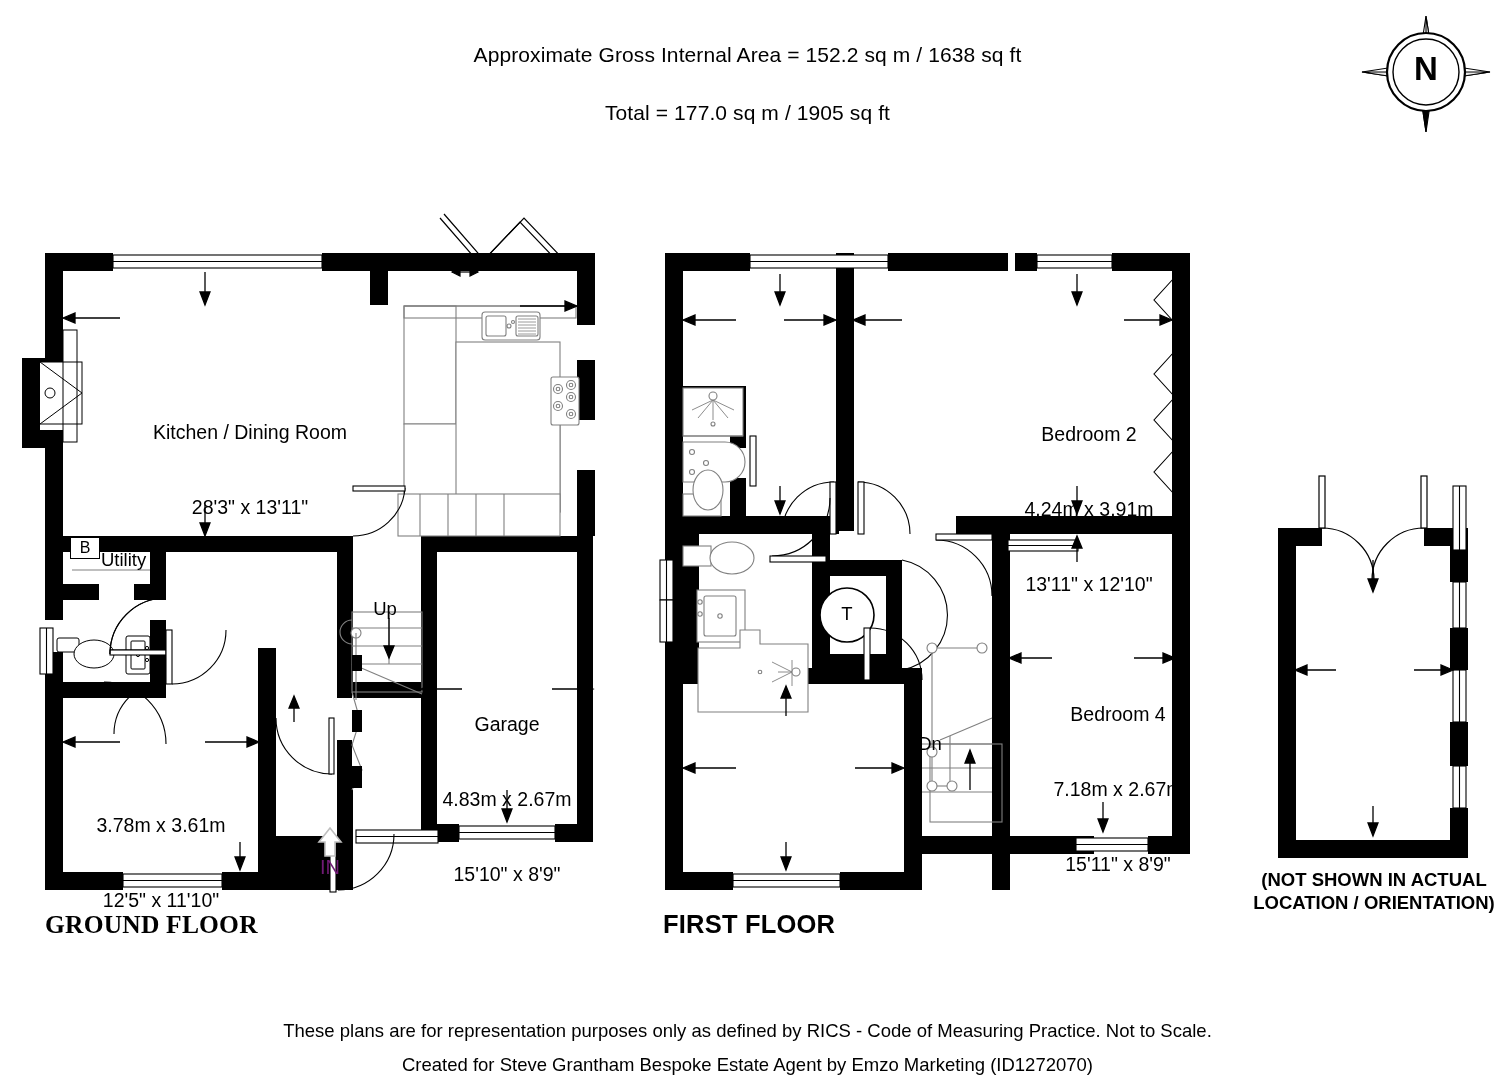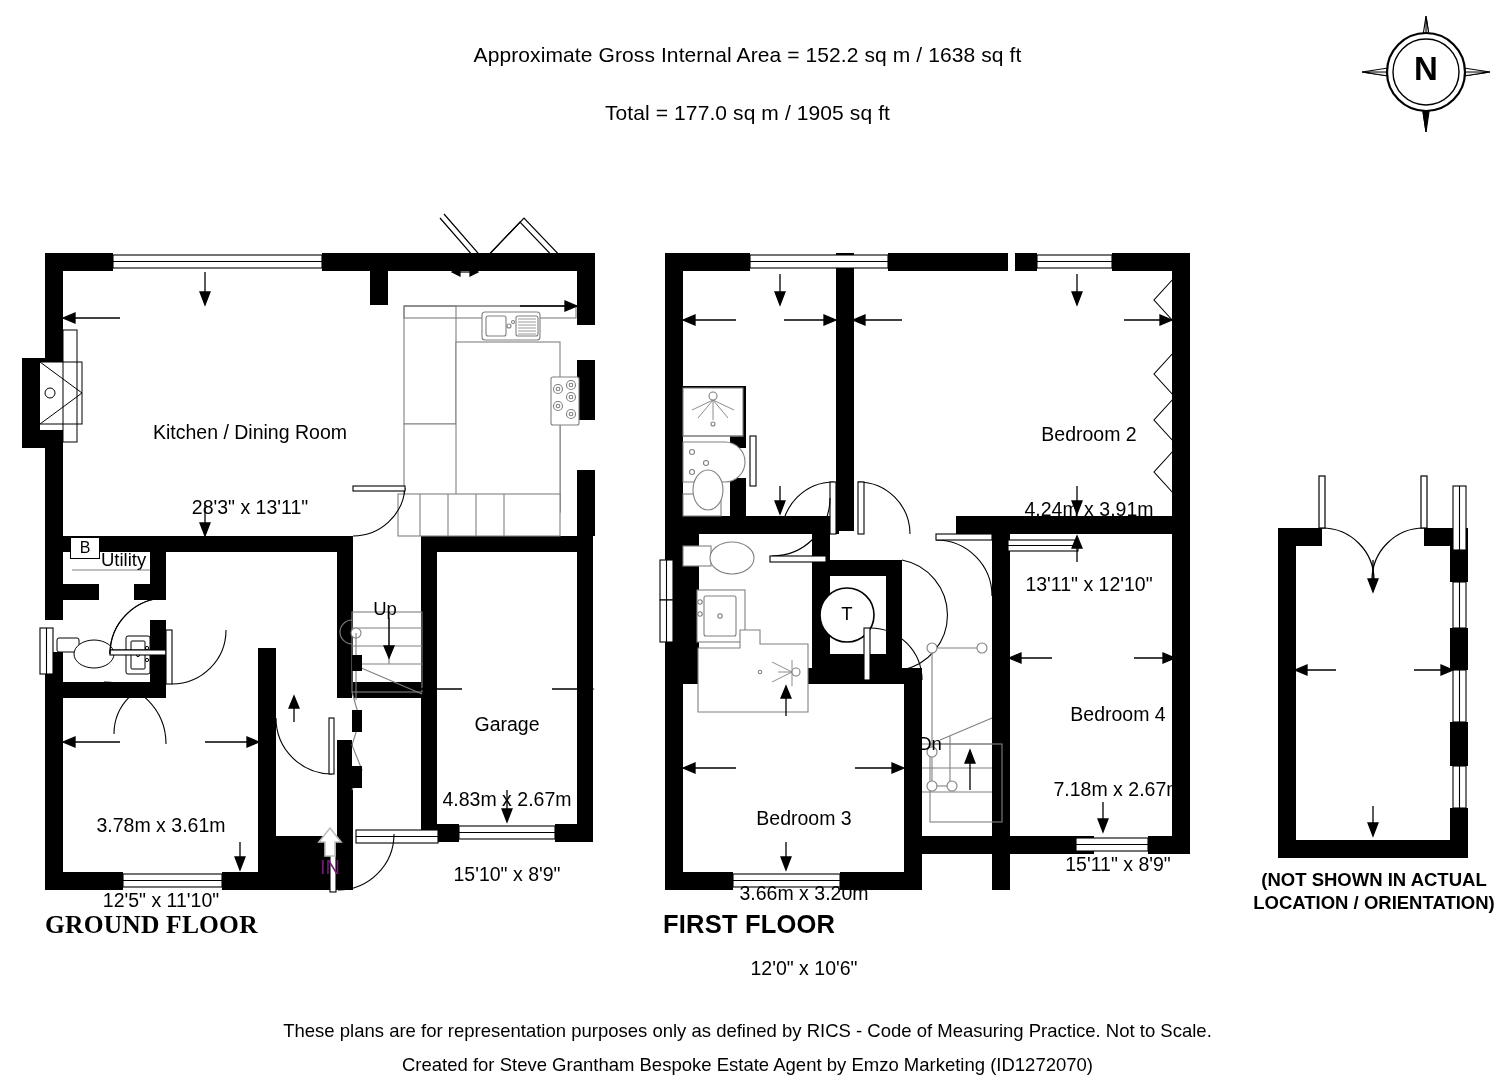--- a/index.html
+++ b/index.html
@@ -524,25 +524,20 @@
     </g>
   </svg>
 
 
   <div class="txt roomlabel" style="left:985px;top:372px;width:208px;">
     <div>Bedroom 2</div>
     <div>4.24m x 3.91m</div>
     <div>13'11" x 12'10"</div>
   </div>
 
-  <div class="txt roomlabel" style="left:700px;top:756px;width:208px;">
-    <div>Bedroom 3</div>
-    <div>3.66m x 3.20m</div>
-    <div>12'0" x 10'6"</div>
-  </div>
 
   <div class="txt roomlabel" style="left:1012px;top:652px;width:212px;">
     <div>Bedroom 4</div>
     <div>7.18m x 2.67m</div>
     <div>15'11" x 8'9"</div>
   </div>
 
   <div class="txt smalllabel" style="left:908px;top:733px;width:44px;">Dn</div>
 
   <div class="txt smalllabel" style="left:827px;top:603px;width:40px;">T</div>

